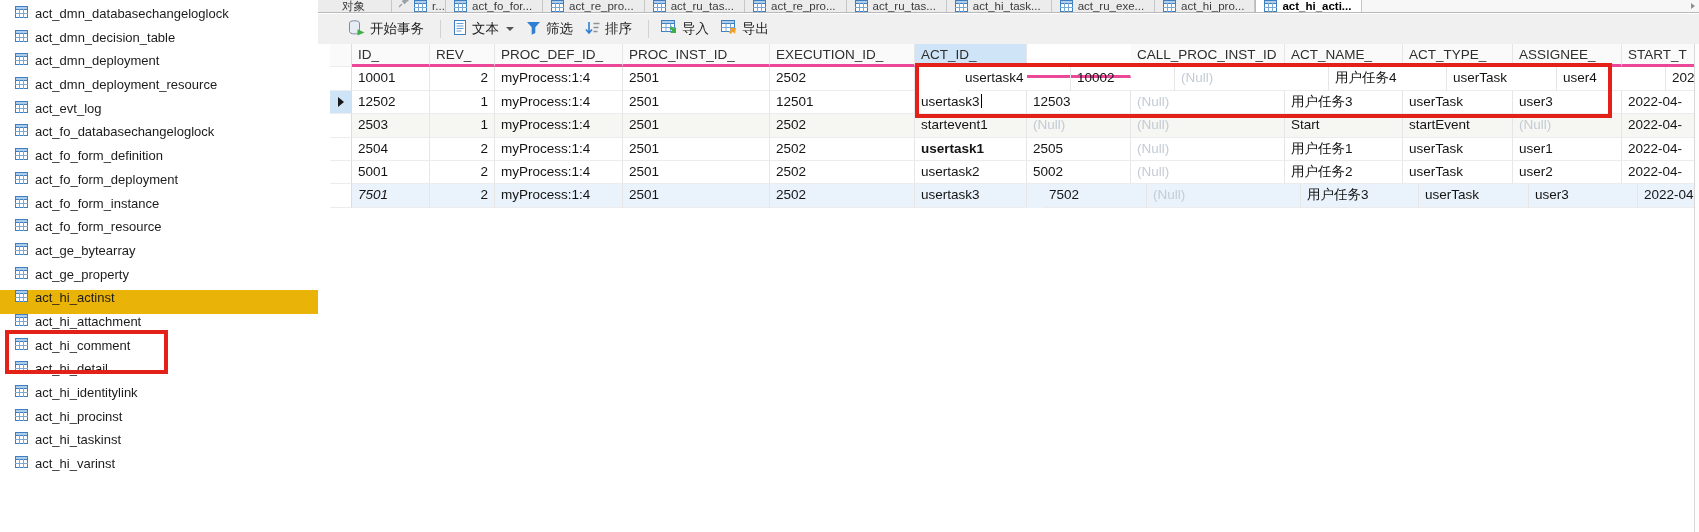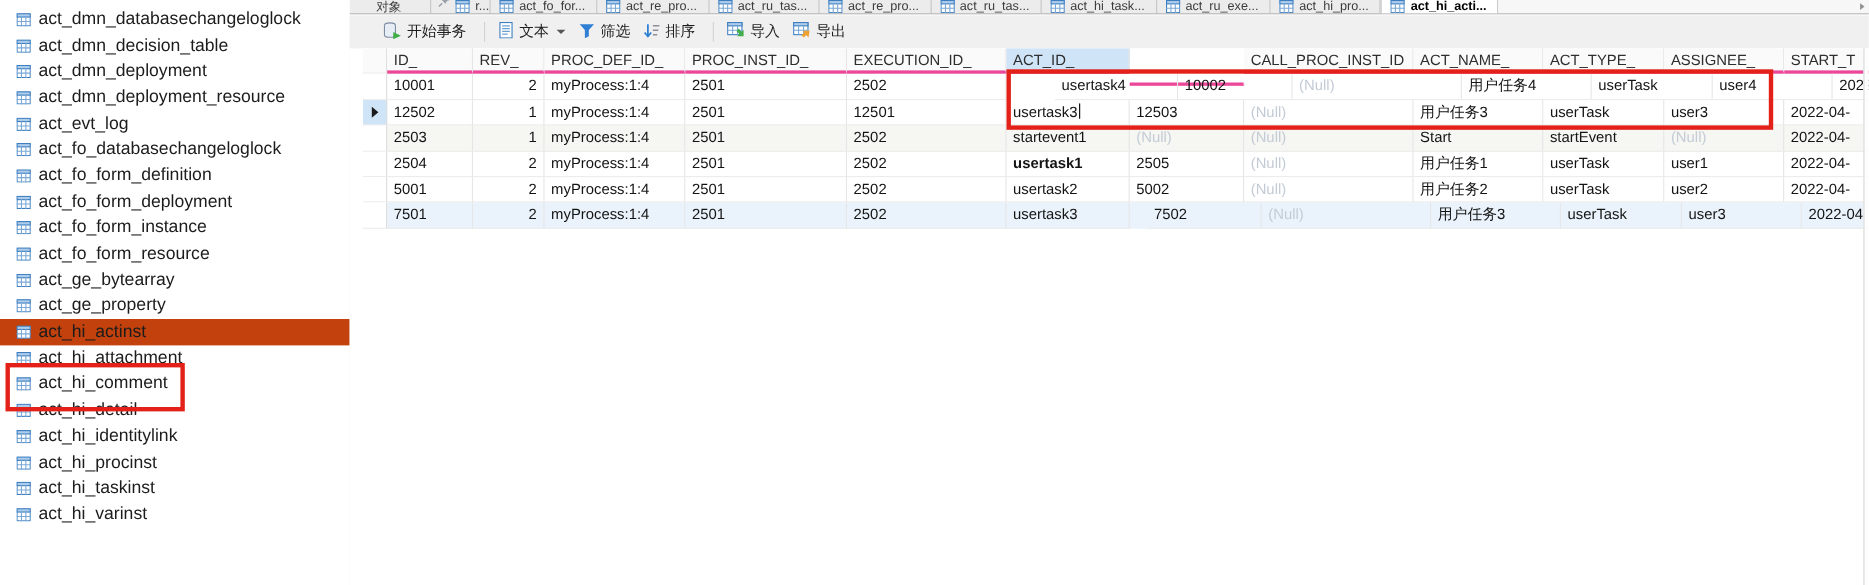--- a/index.html
+++ b/index.html
@@ -3,23 +3,23 @@
 <meta charset="utf-8">
 <style>
   * { box-sizing: border-box; margin: 0; padding: 0; }
   html,body { width:1699px; height:532px; overflow:hidden;
     font-family:"Liberation Sans","DejaVu Sans",sans-serif; }
   .app { position:relative; width:1699px; height:532px; background:#fff; overflow:hidden; }
 
   
   .sidebar { position:absolute; left:0; top:0; width:318px; height:532px; background:#fff; overflow:hidden; }
   .side-items { position:absolute; left:0; top:6px; width:100%; }
-  .side-item { height:23.7px; display:flex; align-items:center; padding-left:15px;
-    font-size:16px; color:#1c1c1c; white-space:nowrap; cursor:default; }
-  .side-item.selected { background:#c2410c; }
+  .side-item { height:23.7px; display:flex; padding-left:15px;
+    font-size:13px; color:#1c1c1c; white-space:nowrap; cursor:default; }
+  .side-item.selected { background:#eab308; }
   .side-item .ticon { margin-right:7px; flex:0 0 auto; display:inline-flex; }
 
   
   .side-scroll { position:absolute; left:318px; top:13px; width:12px; height:519px; background:#efefef; }
   .side-scroll .thumb { position:absolute; left:1px; top:192px; width:10px; height:327px; background:#a6a6a6; }
 
   
   .main { position:absolute; left:318px; top:0; width:1381px; height:532px; background:#fff; }
 
   
@@ -538,21 +538,21 @@
             <div class="g-cell" style="width: 112px;"><span>usertask2</span></div>
             <div class="g-cell" style="width: 104px;"><span>5002</span></div>
             <div class="g-cell" style="width: 154px;"><span class="nullv">(Null)</span></div>
             <div class="g-cell" style="width: 118px;"><span>用户任务2</span></div>
             <div class="g-cell" style="width: 110px;"><span>userTask</span></div>
             <div class="g-cell" style="width: 109px;"><span>user2</span></div>
             <div class="g-cell" style="width: 84px;"><span>2022-04-</span></div>
           </div>
           <div class="g-row" style="background: rgb(234, 243, 251);">
             <div class="g-marker" style="background: rgb(255, 255, 255);"></div>
-            <div class="g-cell" style="width: 78px; background: transparent;"><span>7501</span></div>
+            <div class="g-cell" style="width: 78px; background: transparent; font-style: italic;"><span>7501</span></div>
             <div class="g-cell num" style="width: 65px; background: transparent;"><span>2</span></div>
             <div class="g-cell" style="width: 128px; background: transparent;"><span>myProcess:1:4</span></div>
             <div class="g-cell" style="width: 147px; background: transparent;"><span>2501</span></div>
             <div class="g-cell" style="width: 145px; background: transparent;"><span>2502</span></div>
             <div class="g-cell" style="width: 112px; background: transparent;"><span>usertask3</span></div>
             <div class="g-cell" style="width: 104px; background: transparent; margin-left: 16px;"><span>7502</span></div>
             <div class="g-cell" style="width: 154px; background: transparent;"><span class="nullv">(Null)</span></div>
             <div class="g-cell" style="width: 118px; background: transparent;"><span>用户任务3</span></div>
             <div class="g-cell" style="width: 110px; background: transparent;"><span>userTask</span></div>
             <div class="g-cell" style="width: 109px; background: transparent;"><span>user3</span></div>

